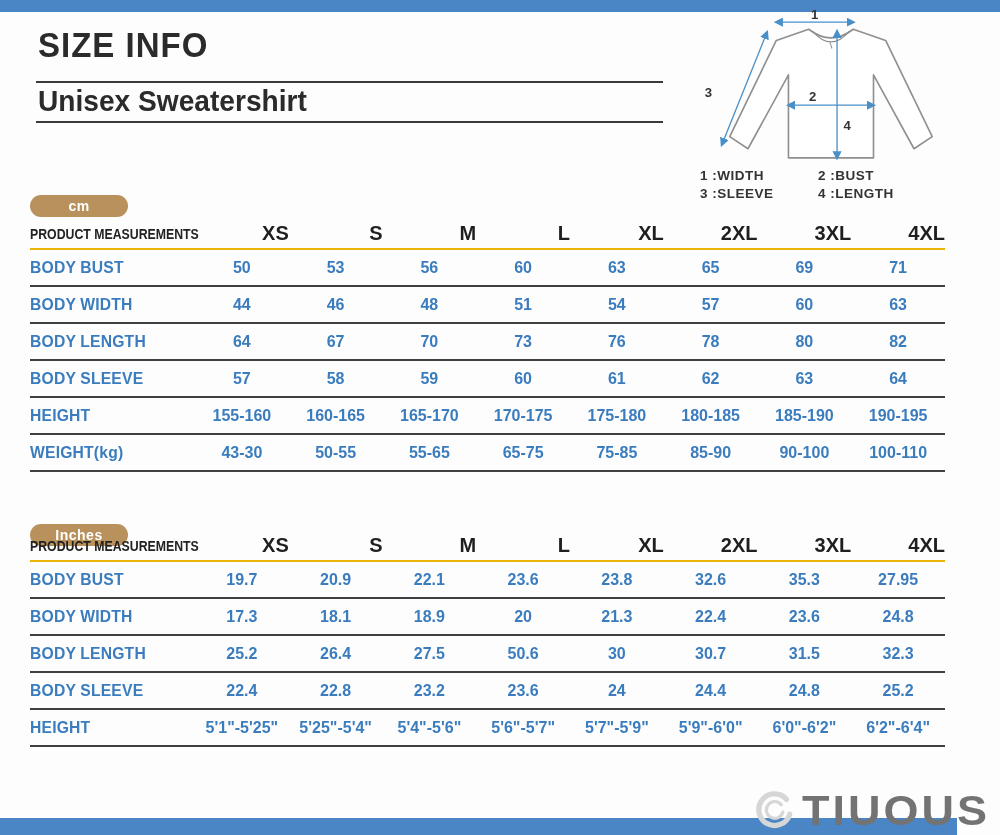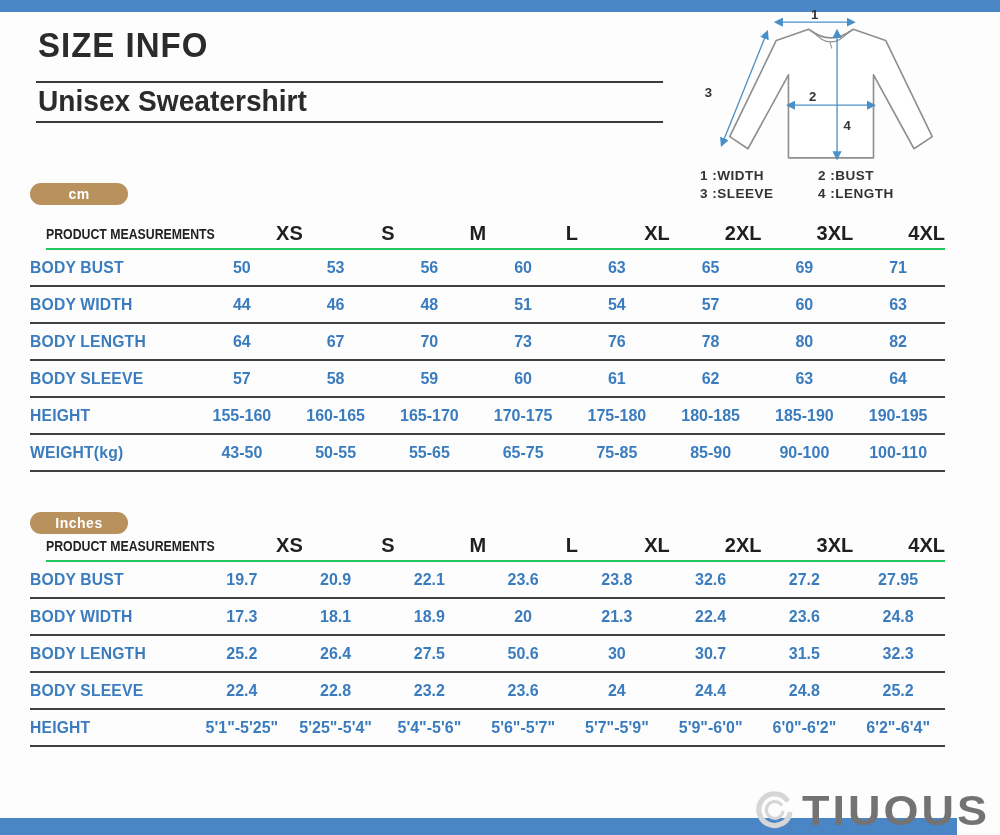--- a/index.html
+++ b/index.html
@@ -30,31 +30,31 @@
   .diagram{position:absolute;left:700px;top:8px;width:266px;height:162px;}
   .legend{
     position:absolute;left:700px;top:168px;
     display:grid;grid-template-columns:118px auto;grid-row-gap:3px;
     font-size:13.5px;font-weight:bold;color:#333;letter-spacing:.5px;
   }
 
   .badge{
     position:absolute;left:30px;width:98px;height:22px;border-radius:12px;
     background:var(--badge-tan,#b9915c);color:#fff;font-size:14px;font-weight:bold;
-    display:flex;align-items:center;justify-content:center;letter-spacing:.5px;
+    display:flex;align-items:center;justify-content:center;letter-spacing:.5px;margin-top:12px;
   }
   .badge-cm{top:183px;}
   .badge-in{top:512px;}
 
   
   .size-table{position:absolute;left:30px;width:915px;}
   .table-cm{top:218px;}
   .table-in{top:530px;}
   .t-row{display:flex;align-items:center;border-bottom:2px solid #3f3f3f;height:35px;}
-  .t-head{height:30px;border-bottom:2px solid #22c55e;margin-left:16px;}
+  .t-head{height:30px;border-bottom:2px solid #eab308;}
   .t-corner{
     width:165px;flex:0 0 165px;font-size:15px;font-weight:bold;color:#222;
     transform:scaleX(.82);transform-origin:left center;white-space:nowrap;letter-spacing:0;
   }
   .t-size{flex:1;text-align:right;font-size:20px;font-weight:bold;color:#1f1f1f;}
   .t-label{
     width:165px;flex:0 0 165px;font-size:16.5px;font-weight:bold;
     color:var(--value-blue,#3a7cbe);white-space:nowrap;letter-spacing:.2px;
     transform:scaleX(.95);transform-origin:left center;
   }
@@ -179,21 +179,21 @@
       <div class="t-val">160-165</div>
       <div class="t-val">165-170</div>
       <div class="t-val">170-175</div>
       <div class="t-val">175-180</div>
       <div class="t-val">180-185</div>
       <div class="t-val">185-190</div>
       <div class="t-val">190-195</div>
     </div>
     <div class="t-row">
       <div class="t-label">WEIGHT(kg)</div>
-      <div class="t-val">43-50</div>
+      <div class="t-val">43-30</div>
       <div class="t-val">50-55</div>
       <div class="t-val">55-65</div>
       <div class="t-val">65-75</div>
       <div class="t-val">75-85</div>
       <div class="t-val">85-90</div>
       <div class="t-val">90-100</div>
       <div class="t-val">100-110</div>
     </div>
   </div>
 
@@ -211,21 +211,21 @@
       <div class="t-size">4XL</div>
     </div>
     <div class="t-row">
       <div class="t-label">BODY BUST</div>
       <div class="t-val">19.7</div>
       <div class="t-val">20.9</div>
       <div class="t-val">22.1</div>
       <div class="t-val">23.6</div>
       <div class="t-val">23.8</div>
       <div class="t-val">32.6</div>
-      <div class="t-val">27.2</div>
+      <div class="t-val">35.3</div>
       <div class="t-val">27.95</div>
     </div>
     <div class="t-row">
       <div class="t-label">BODY WIDTH</div>
       <div class="t-val">17.3</div>
       <div class="t-val">18.1</div>
       <div class="t-val">18.9</div>
       <div class="t-val">20</div>
       <div class="t-val">21.3</div>
       <div class="t-val">22.4</div>

